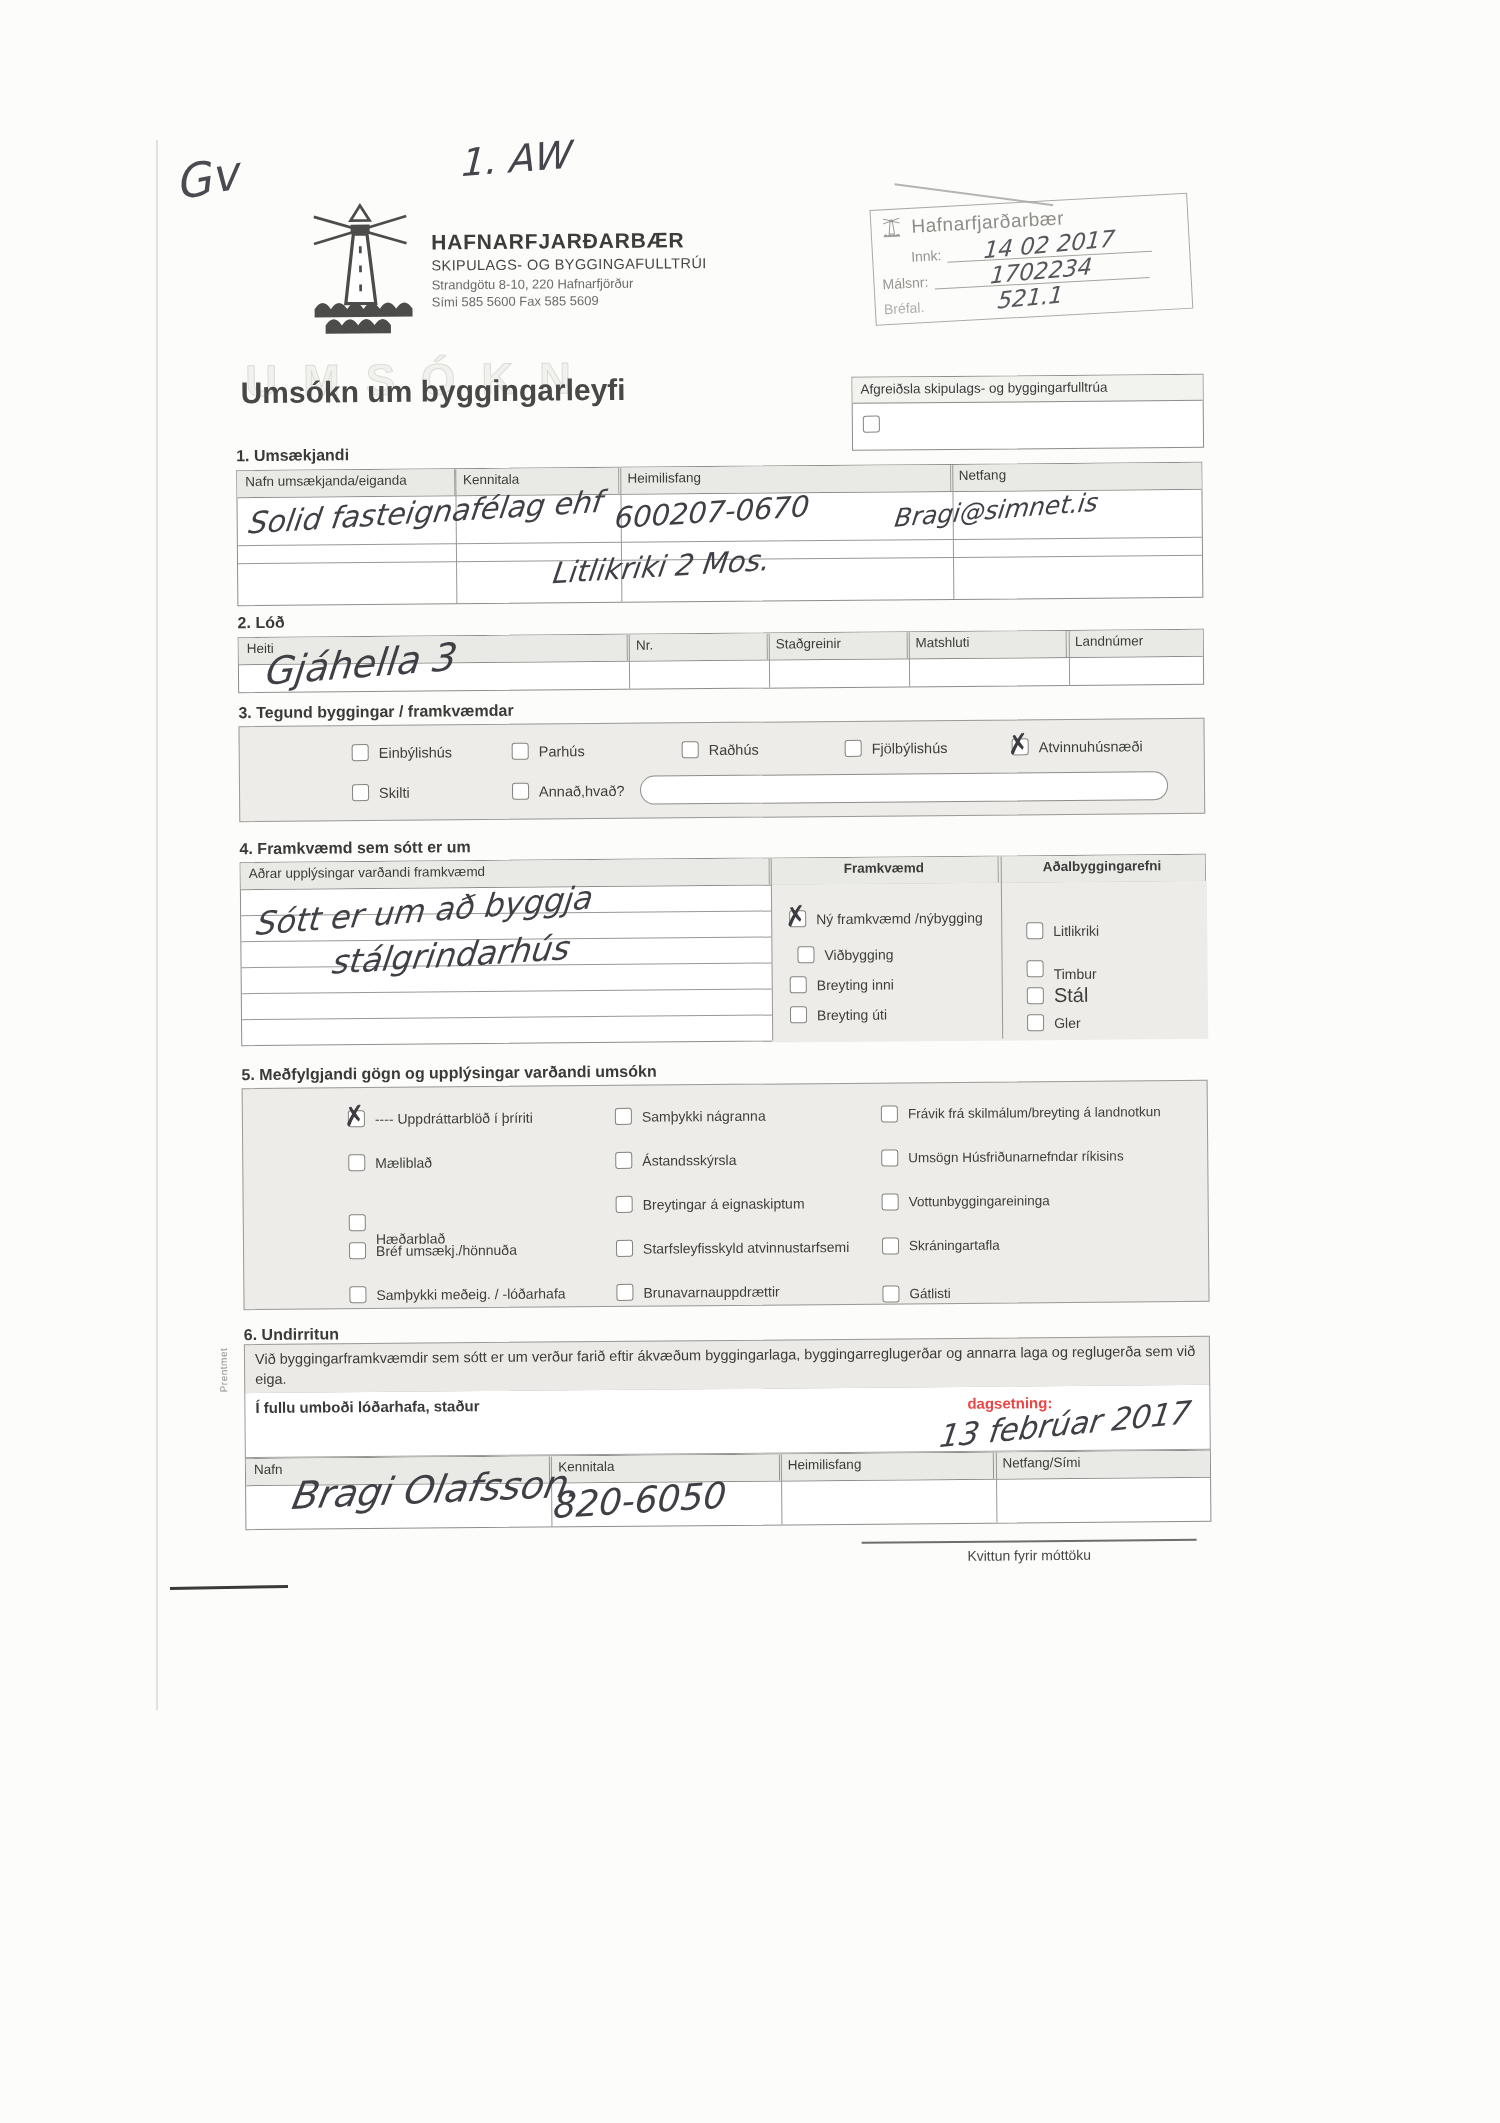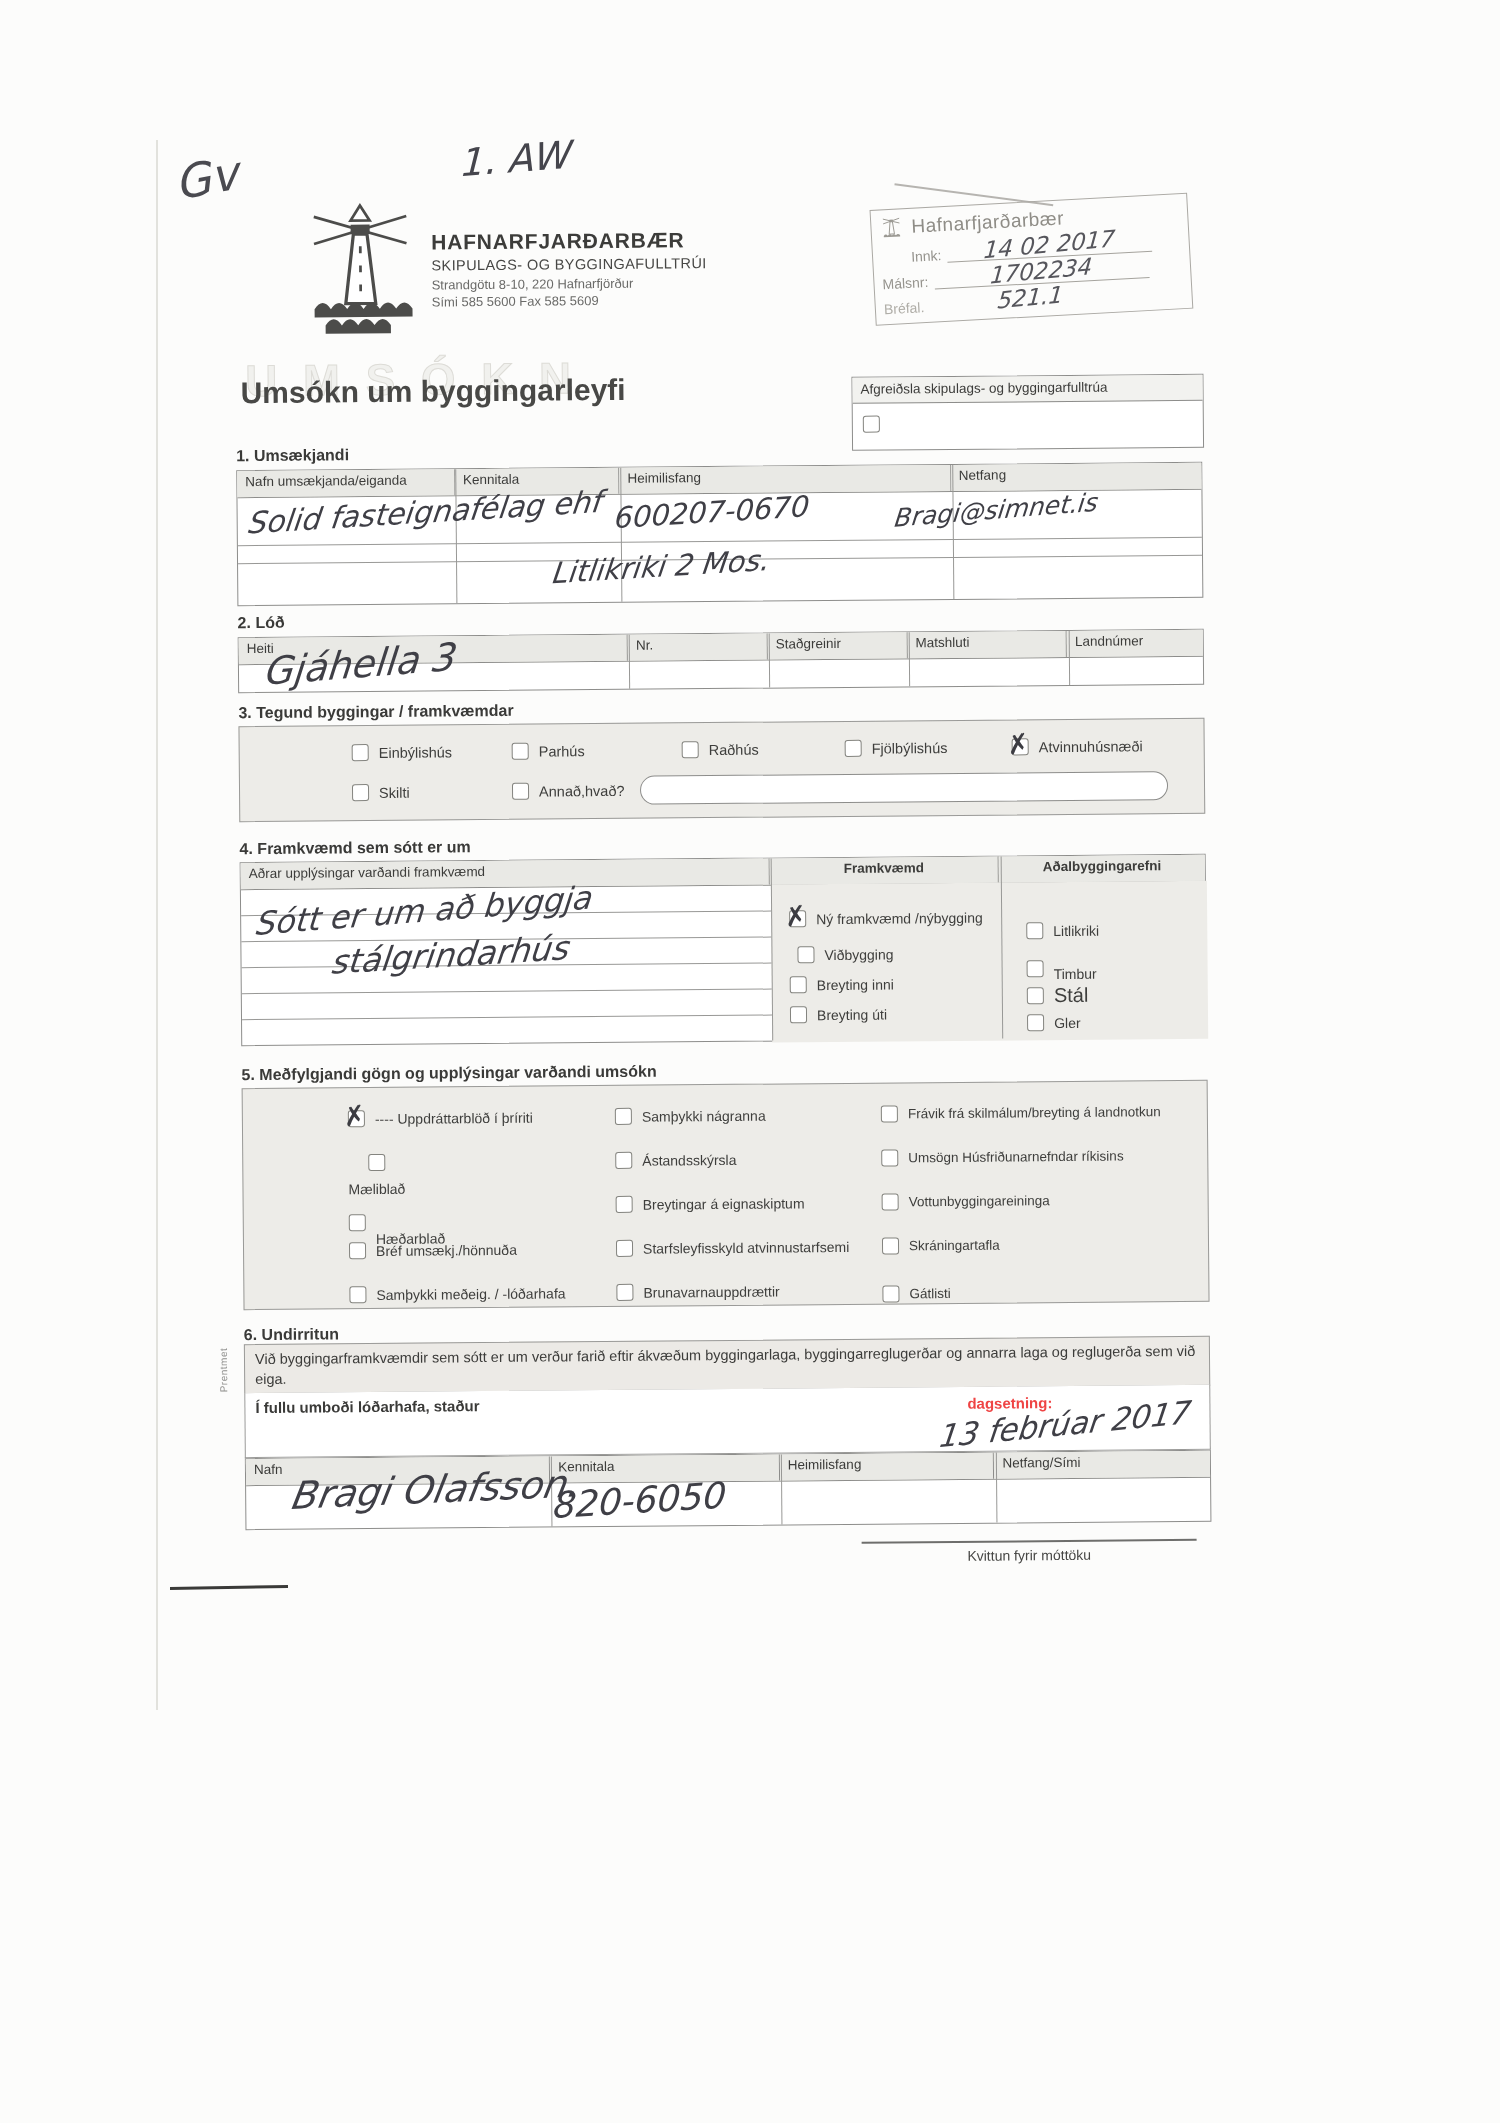--- a/index.html
+++ b/index.html
@@ -238,21 +238,21 @@
     <span class="hw abs" style="left:332px;top:936px;font-size:33px;transform:rotate(-3deg) skewX(-12deg);">stálgrindarhús</span>
 
     <div class="sec-label abs" style="left:240px;top:1062px;">5. Meðfylgjandi gögn og upplýsingar varðandi umsókn</div>
     <div class="graybox" style="left:240px;top:1084px;width:966px;height:222px;">
       <div class="cb-item" style="left:105px;top:22px;">
         <span class="cb">
             <span class="xmark"></span>
           </span>
         <span class="cb-label" style="font-size:14px;">---- Uppdráttarblöð í þríriti</span>
       </div>
-      <div class="cb-item" style="left:105px;top:66px;flex-direction:column;">
+      <div class="cb-item" style="left:105px;top:66px;">
         <span class="cb"></span>
         <span class="cb-label" style="font-size:14px;">Mæliblað</span>
       </div>
       <div class="cb-item" style="left:105px;top:110px;">
         <span class="cb"></span>
         <span class="cb-label" style="font-size:14px;margin-top:33px;">Hæðarblað</span>
       </div>
       <div class="cb-item" style="left:105px;top:154px;">
         <span class="cb"></span>
         <span class="cb-label" style="font-size:14px;">Bréf umsækj./hönnuða</span>

